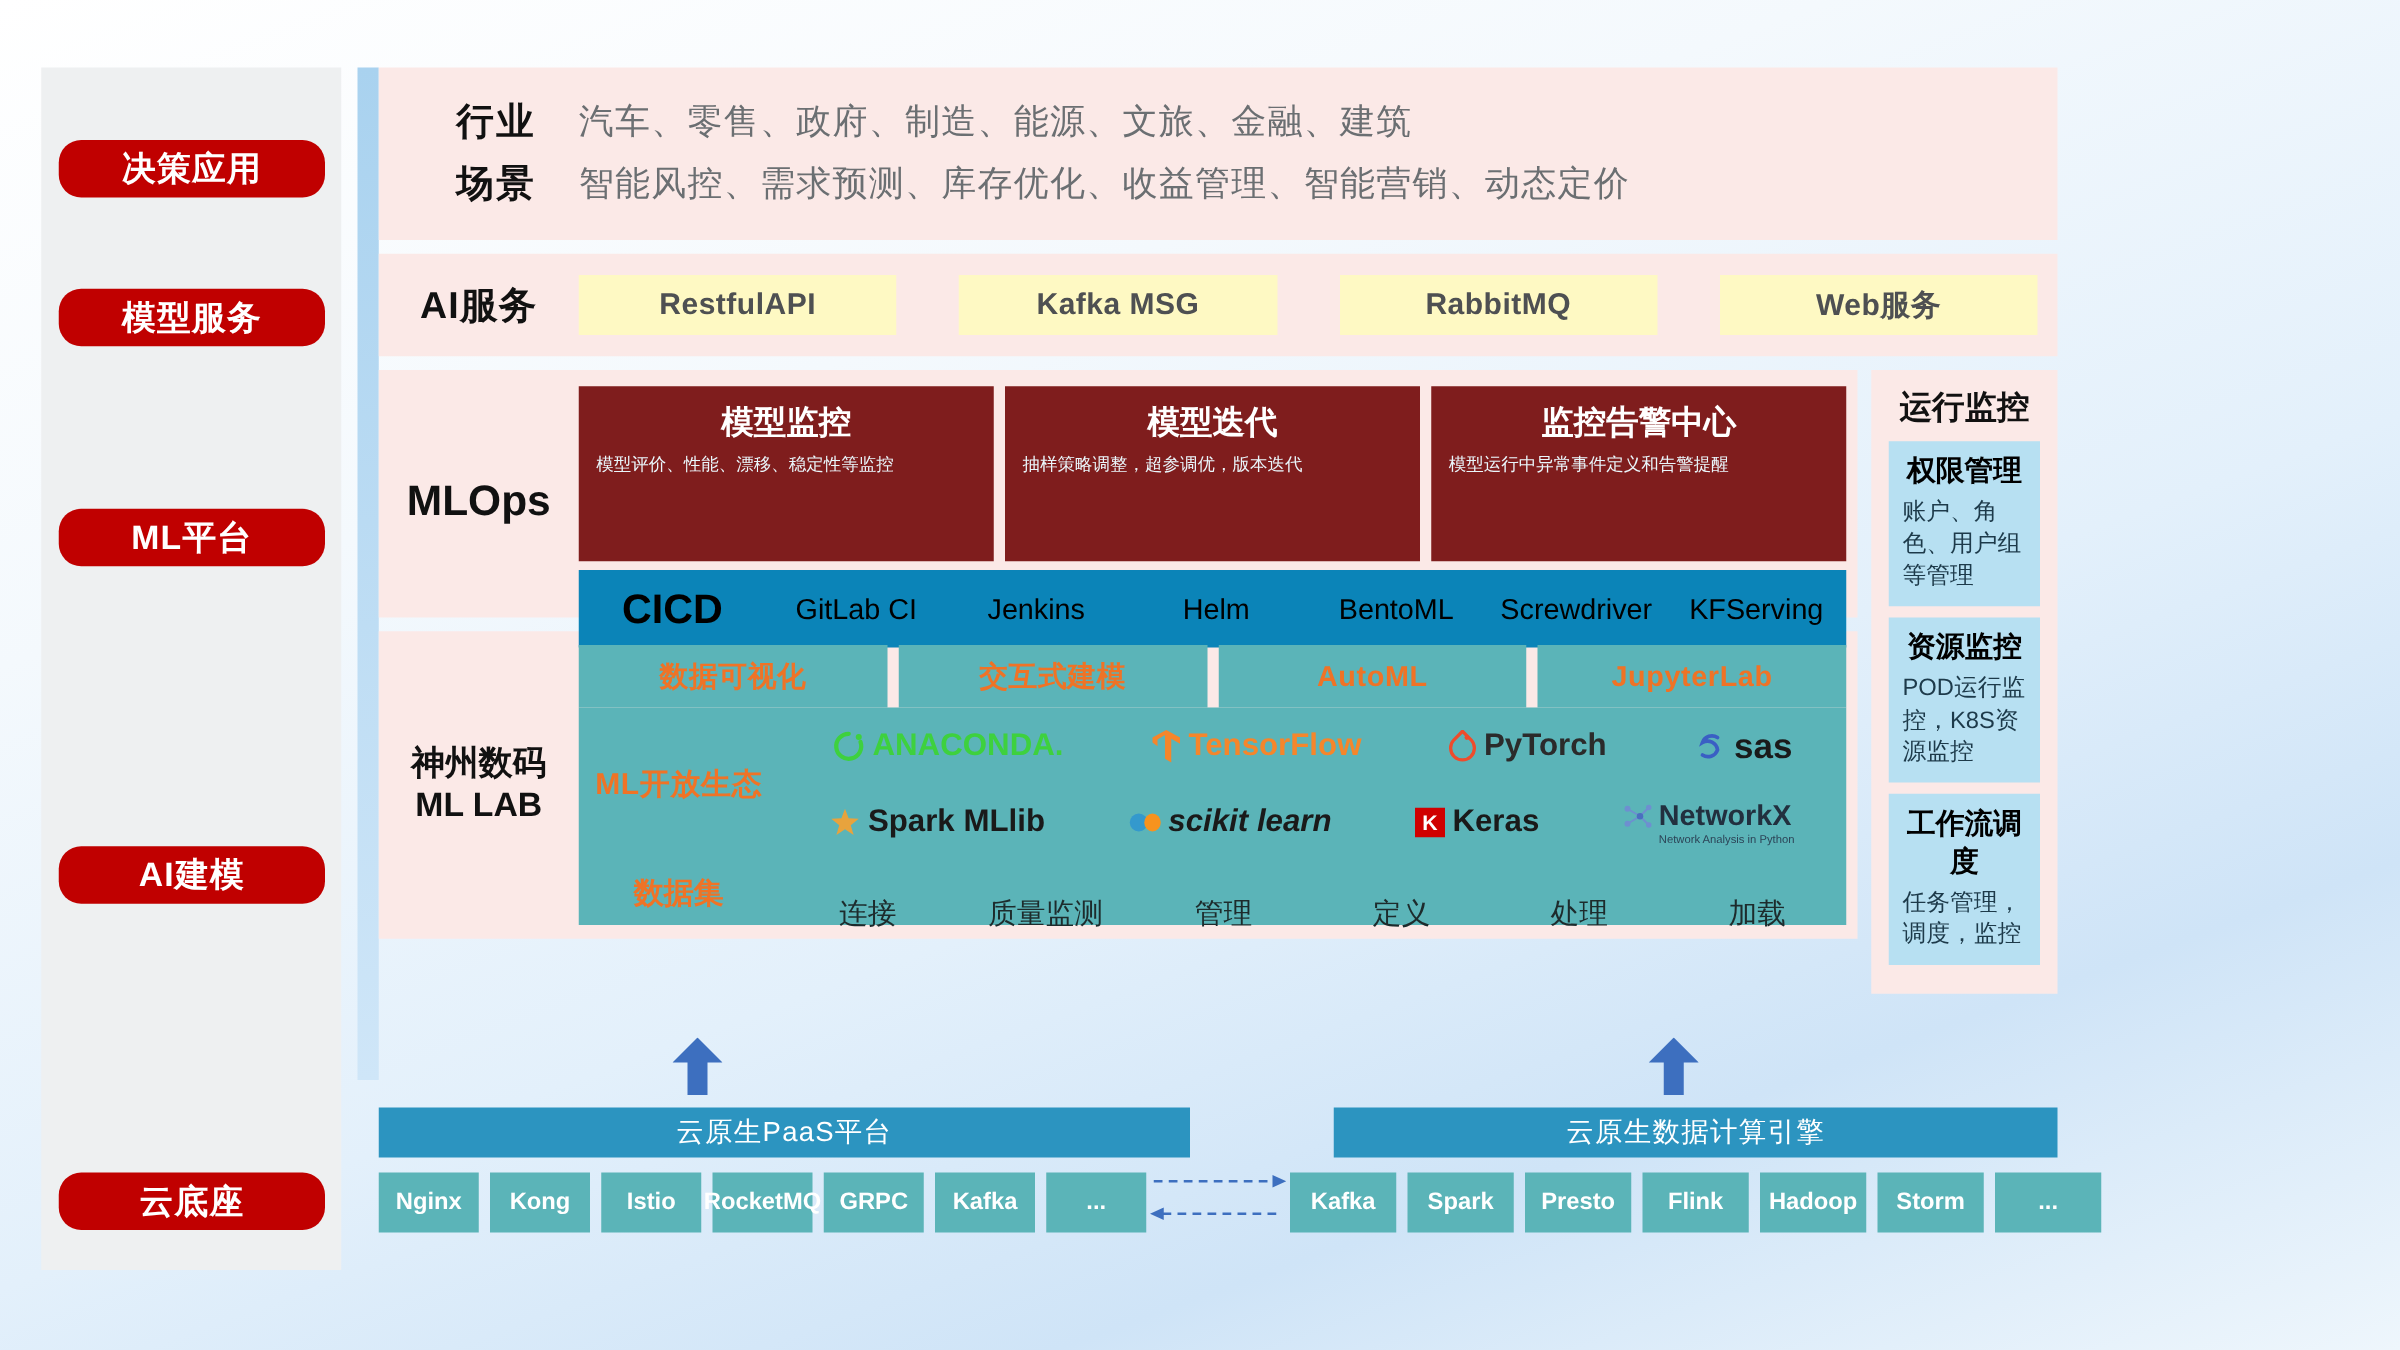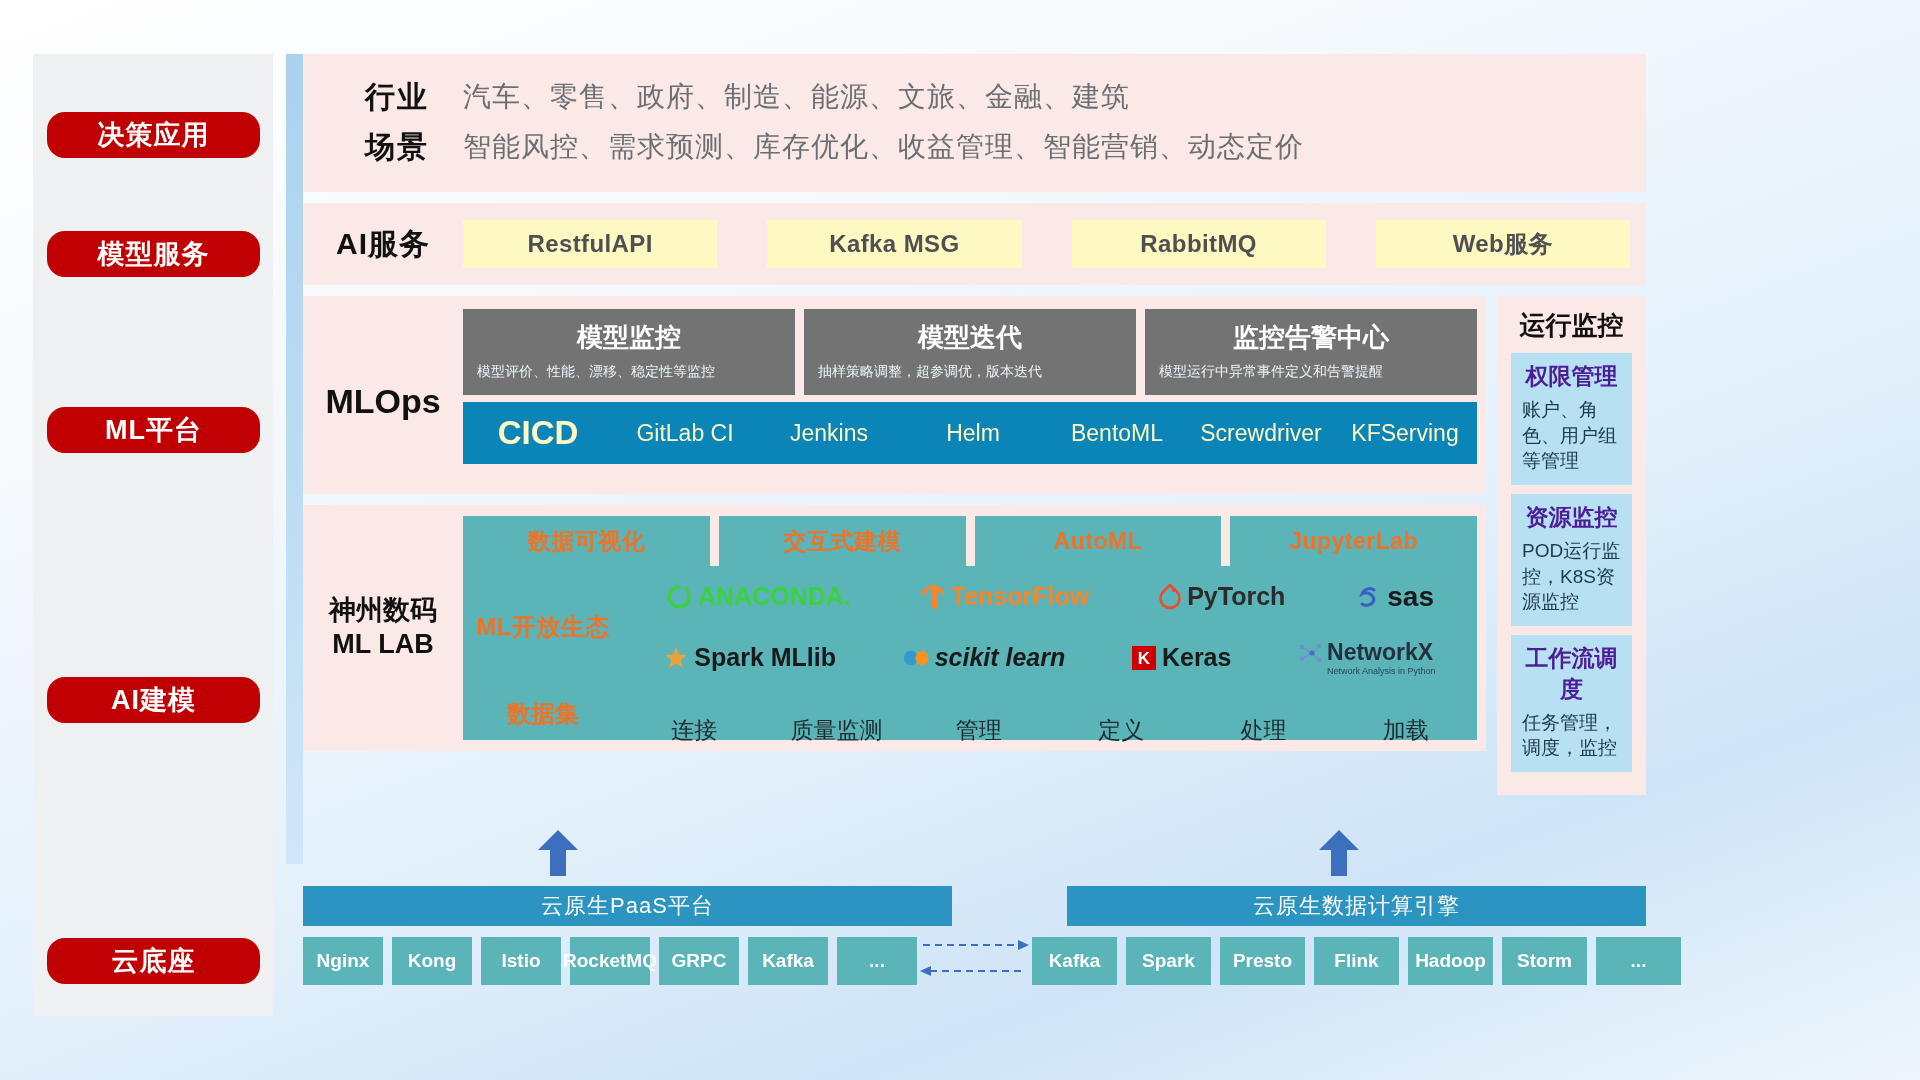--- a/index.html
+++ b/index.html
@@ -71,27 +71,27 @@
 
   
   #band-mlops { background:#fbe9e7; display:flex; padding:13px 0 0 0; height:198px; }
   #mlops-key {
     width:160px; flex:0 0 160px; display:flex; align-items:center; justify-content:center;
     font-weight:bold; font-size:34px; color:#111;
   }
   #mlops-body { flex:1; padding-right:9px; }
   #mlops-cards { display:flex; gap:9px; }
   .mlops-card {
-    flex:1; background:#737373; color:#fff; padding:11px 14px 10px 14px; height:86px;
+    flex:1; background:#7f1d1d; color:#fff; padding:11px 14px 10px 14px; height:140px;
   }
   .mlops-card-title { text-align:center; font-size:26px; font-weight:bold; margin-bottom:7px; }
   .mlops-card-desc { font-size:14px; line-height:1.32; color:#eaf6fb; }
   #cicd-bar {
     margin-top:7px; background:#0b84b8; height:62px; display:flex; align-items:center;
-    color:#fef9c3; overflow:hidden;
+    color:#000000; overflow:hidden;
   }
   #cicd-label { width:150px; flex:0 0 150px; text-align:center; font-size:33px; font-weight:bold; }
   .cicd-item {
     flex:1; text-align:center; font-size:23px; line-height:1.05;
     padding:0 4px; word-break:break-all;
   }
 
   
   #band-modeling { background:#fbe9e7; display:flex; padding:11px 0 11px 0; margin-top:11px; }
   #modeling-key {
@@ -117,21 +117,21 @@
   .logo-txt { font-size:25px; font-weight:bold; }
   #ds-row { display:flex; background:#5bb4b8; height:52px; align-items:center; }
   #ds-label { width:160px; flex:0 0 160px; text-align:center; color:#ef7326; font-size:24px; font-weight:bold; }
   .ds-item { flex:1; text-align:center; color:#1d2b2c; font-size:23px;margin-top:32px; }
 
   
   #mon-title { text-align:center; font-size:26px; font-weight:bold; color:#111; margin-bottom:10px; }
   .mon-card {
     background:#b7e0f2; padding:8px 11px 11px 11px; margin-bottom:9px; min-height:106px;
   }
-  .mon-card-title { text-align:center; font-size:23px; font-weight:bold; color:#4c1d95; margin-bottom:5px; }
+  .mon-card-title { text-align:center; font-size:23px; font-weight:bold; color:#000000; margin-bottom:5px; }
   .mon-card-desc { font-size:19px; line-height:1.35; color:#1d3a4a; }
 
   
   #cloud { position:absolute; left:303px; top:886px; width:1343px; }
   #cloud-bars { display:flex; gap:0; align-items:center; }
   .cloud-bar {
     height:40px; background:#2c94c0; color:#fff;
     display:flex; align-items:center; justify-content:center;
     font-size:22px; letter-spacing:1px;
   }

